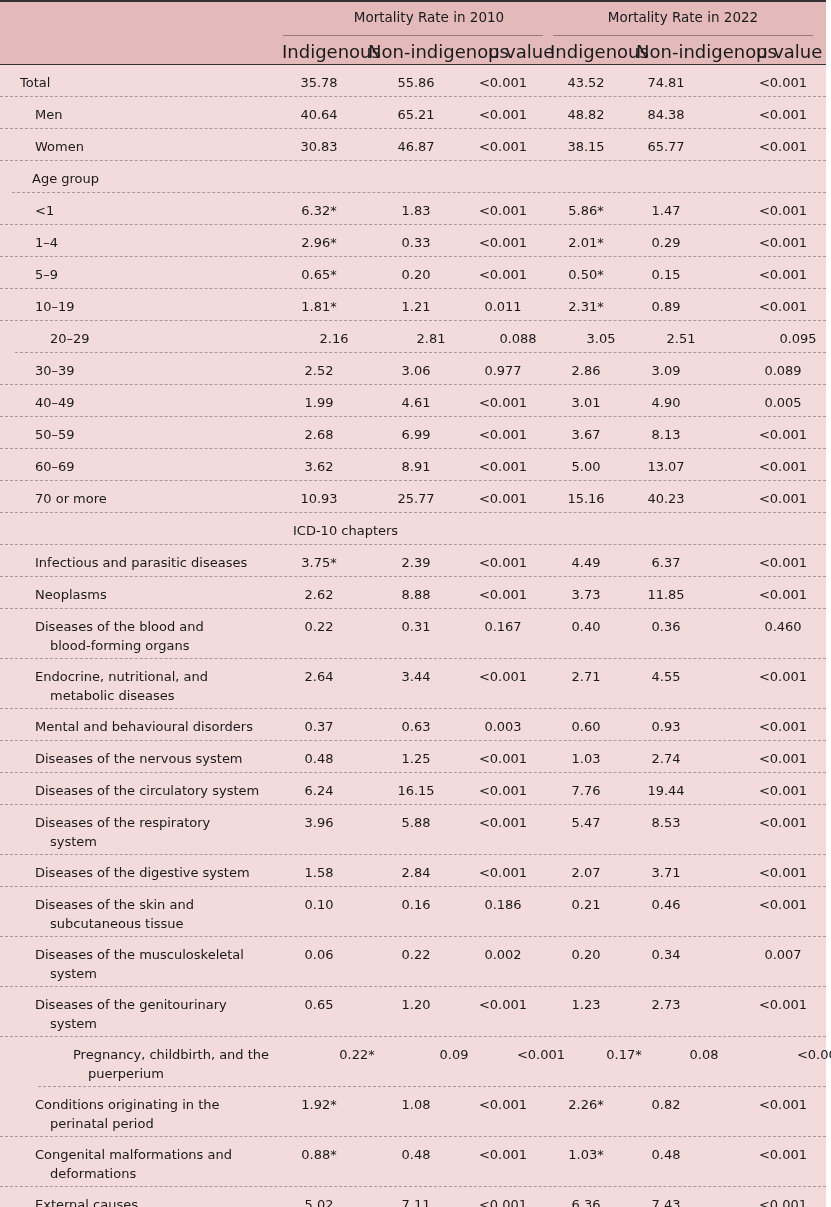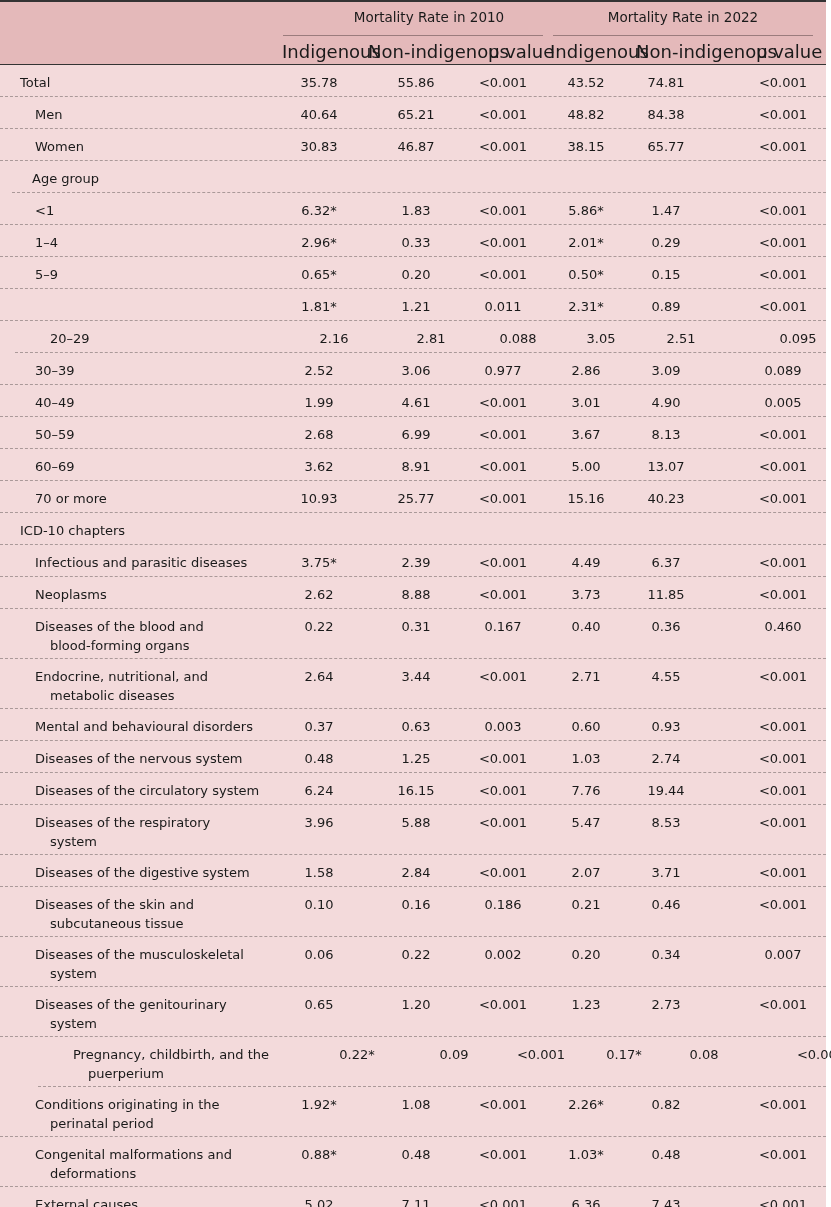--- a/index.html
+++ b/index.html
@@ -100,20 +100,21 @@
       <div class="row" style="height: 31px;">
         <div class="lbl l1"><span>5–9</span></div>
         <div class="cell num c1">0.65*</div>
         <div class="cell num c2">0.20</div>
         <div class="cell num c3">&lt;0.001</div>
         <div class="cell num c4">0.50*</div>
         <div class="cell num c5">0.15</div>
         <div class="cell num c6">&lt;0.001</div>
       </div>
       <div class="row" style="height: 31px;">
+        <div class="lbl l1"><span>10–19</span></div>
         <div class="cell num c1">1.81*</div>
         <div class="cell num c2">1.21</div>
         <div class="cell num c3">0.011</div>
         <div class="cell num c4">2.31*</div>
         <div class="cell num c5">0.89</div>
         <div class="cell num c6">&lt;0.001</div>
       </div>
       <div class="row" style="height: 31px; margin-left: 15px;">
         <div class="lbl l1"><span>20–29</span></div>
         <div class="cell num c1">2.16</div>
@@ -161,21 +162,21 @@
       </div>
       <div class="row" style="height: 31px;">
         <div class="lbl l1"><span>70 or more</span></div>
         <div class="cell num c1">10.93</div>
         <div class="cell num c2">25.77</div>
         <div class="cell num c3">&lt;0.001</div>
         <div class="cell num c4">15.16</div>
         <div class="cell num c5">40.23</div>
         <div class="cell num c6">&lt;0.001</div>
       </div>
-      <div class="row" style="height: 31px;">
+      <div class="row" style="height: 31px; justify-content: center;">
         <div class="lbl l0"><span>ICD-10 chapters</span></div>
         <div class="cell num c1"></div>
         <div class="cell num c2"></div>
         <div class="cell num c3"></div>
         <div class="cell num c4"></div>
         <div class="cell num c5"></div>
         <div class="cell num c6"></div>
       </div>
       <div class="row" style="height: 31px;">
         <div class="lbl l1"><span>Infectious and parasitic diseases</span></div>

